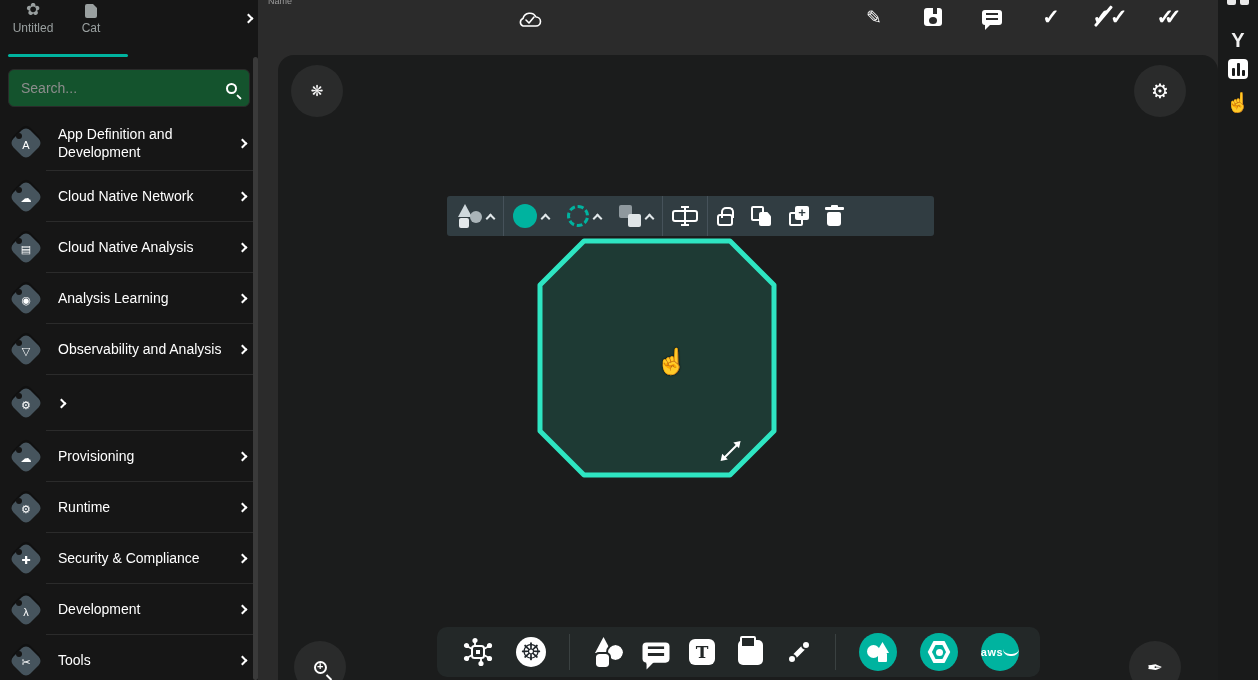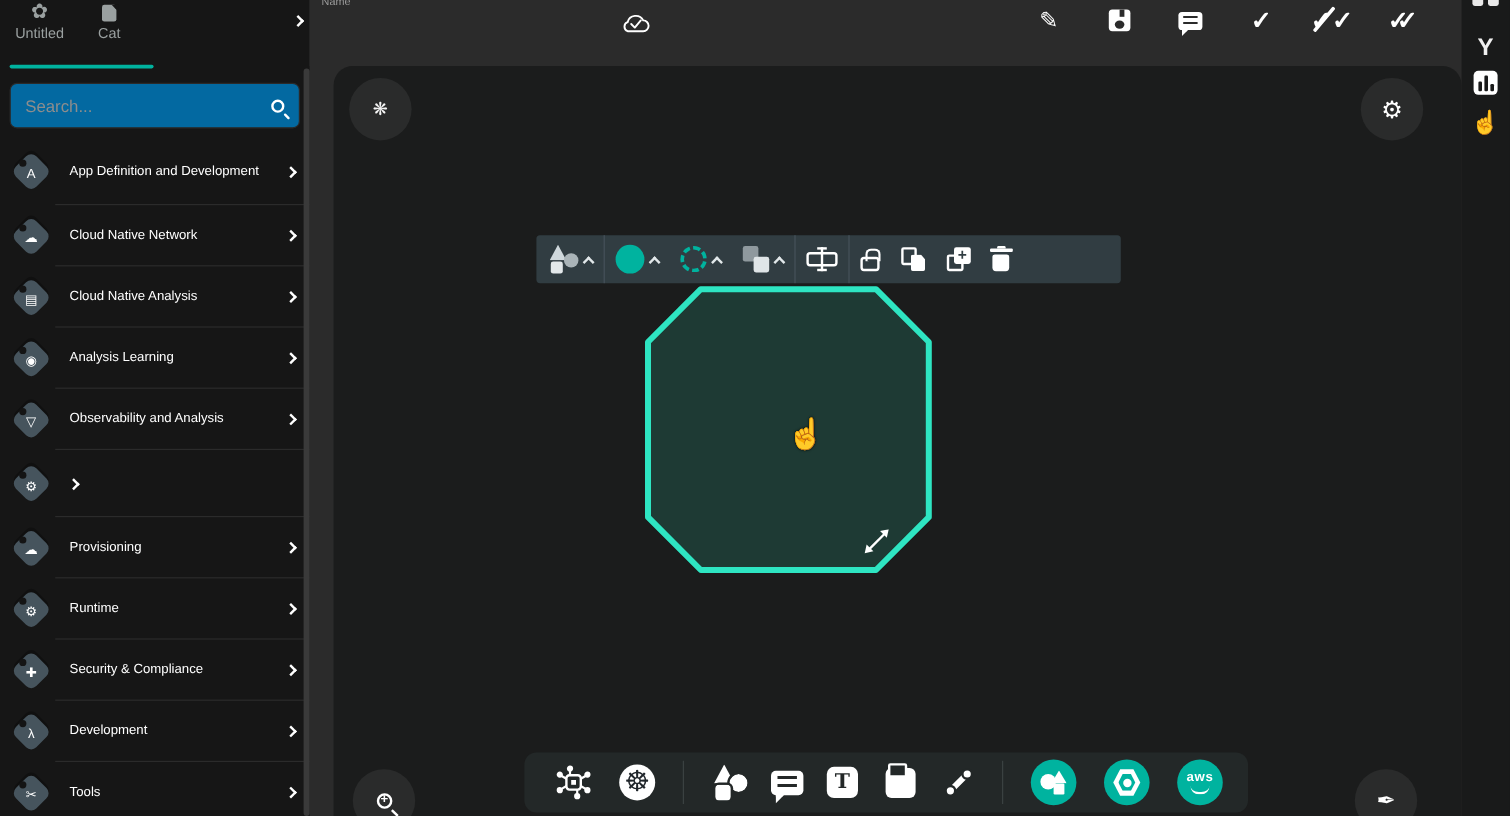--- a/index.html
+++ b/index.html
@@ -17,34 +17,34 @@
   .tab-components .tab-label { color:#fff; font-weight:bold; font-size:14.5px; letter-spacing:.2px; }
   .tab-underline { position:absolute; left:8px; bottom:0; width:120px; height:3px; background:var(--accent); border-radius:2px; }
   .tab-small { width:66px; padding-bottom:22px; }
   .tab-small .tab-label { color:#9aa0a0; font-size:12px; }
   .comp-logo { margin-bottom:6px; }
   .designs-logo { font-size:17px; color:#9aa0a0; line-height:1; margin-bottom:3px; }
   .cat-logo { width:12px; height:14px; background:#9aa0a0; border-radius:2px; margin-bottom:3px; position:relative; }
   .cat-logo::after { content:""; position:absolute; right:-2px; top:0; border:3px solid #161616; border-left-color:transparent; border-bottom-color:transparent; }
   .strip-chev { position:absolute; right:6px; top:8px; }
   .chev-r { display:inline-block; width:7px; height:7px; border-right:2.2px solid #fff; border-top:2.2px solid #fff; transform:rotate(45deg); }
-  .search-box { margin:12px 8px 6px 8px; height:38px; background:#0369a1; border:1px solid #2a2a2a; border-radius:6px; display:flex; align-items:center; padding:0 12px; }
+  .search-box { margin:12px 8px 6px 8px; height:38px; background:#14532d; border:1px solid #2a2a2a; border-radius:6px; display:flex; align-items:center; padding:0 12px; }
   .search-input { flex:1; background:transparent; border:none; outline:none; color:#e0e0e0; font-size:14px; font-family:"Liberation Sans",sans-serif; }
   .search-input::placeholder { color:#8d8d8d; }
   .mag { width:11px; height:11px; border:2px solid #fff; border-radius:50%; position:relative; flex:none; }
   .mag::after { content:""; position:absolute; width:2px; height:6px; background:#fff; left:10px; top:9px; transform:rotate(-45deg); border-radius:1px; }
   .cat-list { margin-top:8px; }
   .cat-item { position:relative; display:flex; align-items:center; height:51px; padding:0 12px 0 8px; cursor:pointer; }
   .cat-item.tall { height:56px; }
   .cat-item::after { content:""; position:absolute; left:46px; right:0; bottom:0; height:1px; background:#2b2b2b; }
   .tag { position:relative; width:36px; height:36px; margin-right:14px; flex:none; }
   .tag-body { position:absolute; left:6px; top:6px; width:24px; height:24px; background:#46545d; border-radius:6px; transform:rotate(45deg); box-shadow:-2px -2px 0 rgba(0,0,0,.25); }
   .tag-hole { position:absolute; left:8px; top:8px; width:6px; height:6px; border-radius:50%; background:#141414; }
   .tag-glyph { position:absolute; left:0; top:2px; width:36px; height:36px; display:flex; align-items:center; justify-content:center; color:#fff; font-size:11px; }
-  .cat-label { flex:1; color:#fff; font-size:11px; line-height:1.3; padding-right:6px; }
+  .cat-label { flex:1; color:#fff; font-size:14px; line-height:1.3; padding-right:6px; }
   .side-scroll { position:absolute; left:253px; top:57px; width:5px; height:623px; background:#3a3a3a; border-radius:3px; }
   
   .header { position:absolute; left:258px; top:0; width:960px; height:55px; background:#2b2b2b; }
   .name-block { position:absolute; left:8px; top:-4px; width:240px; }
   .name-label { color:#9c9c9c; font-size:9px; display:block; margin-left:2px; }
   .name-input { width:238px; background:transparent; border:none; border-bottom:1px solid #cfcfcf; outline:none; color:#f2f2f2; font-size:15.5px; padding:2px 2px 6px 2px; font-family:"Liberation Sans",sans-serif; }
   .cloudcheck { position:absolute; left:258px; top:10px; }
   .hdr-actions { position:absolute; right:36px; top:4px; display:flex; align-items:center; gap:33px; }
   .hdr-btn { width:26px; height:26px; display:flex; align-items:center; justify-content:center; color:#fff; cursor:pointer; }
   .pencil-glyph { font-size:19px; transform:rotate(0deg); }
@@ -127,21 +127,21 @@
   .note-tile { position:relative; width:25px; height:25px; background:#fff; border-radius:5px; }
   .note-tile::before { content:""; position:absolute; left:2px; top:-4px; width:12px; height:8px; border:2.5px solid #fff; border-radius:2px; background:#232828; }
   .teal-circ { width:38px; height:38px; border-radius:50%; background:var(--accent); display:flex; align-items:center; justify-content:center; position:relative; }
   .shapes-teal { position:relative; width:22px; height:20px; }
   .shapes-teal .cir { position:absolute; left:0; top:3px; width:13px; height:13px; border-radius:50%; background:#fff; }
   .shapes-teal .tri { position:absolute; right:0; top:0; width:13px; height:11px; background:#fff; clip-path:polygon(50% 0,100% 100%,0 100%); }
   .shapes-teal .sq { position:absolute; right:2px; bottom:0; width:9px; height:9px; background:#fff; border-radius:1px; }
   .hexa { width:24px; height:24px; background:#fff; clip-path:polygon(27% 4%,73% 4%,97% 50%,73% 96%,27% 96%,3% 50%); display:flex; align-items:center; justify-content:center; }
   .hexa .inner { width:15px; height:15px; background:var(--accent); clip-path:polygon(27% 4%,73% 4%,97% 50%,73% 96%,27% 96%,3% 50%); display:flex; align-items:center; justify-content:center; }
   .hexa .dot { width:7px; height:7px; background:#fff; border-radius:50%; }
-  .aws-mark { display:flex; flex-direction:column; align-items:center; color:#fff; }
+  .aws-mark { display:flex; flex-direction:row; align-items:center; color:#fff; }
   .aws-text { font-size:11px; font-weight:bold; letter-spacing:.5px; line-height:1; }
   .aws-smile { width:16px; height:7px; border-bottom:2px solid #fff; border-radius:0 0 9px 9px; margin-top:1px; }
 </style>
 </head>
 <body>
 
 <div class="app" style="--accent: #00B39F; --octagon-stroke: #2EE5C2; --octagon-fill: #1E3A34;">
 
   <div class="sidebar">
     <div class="tabstrip">

